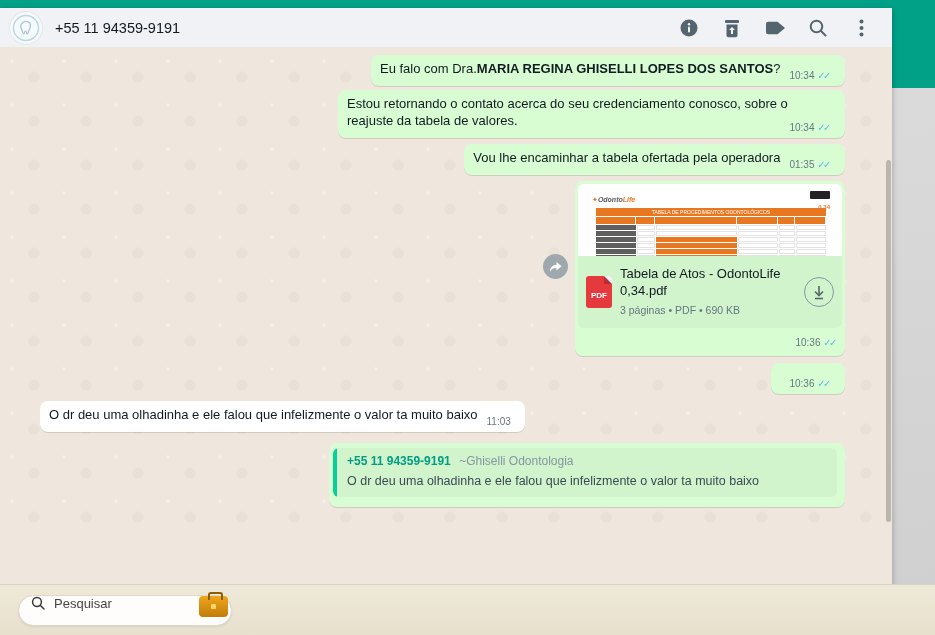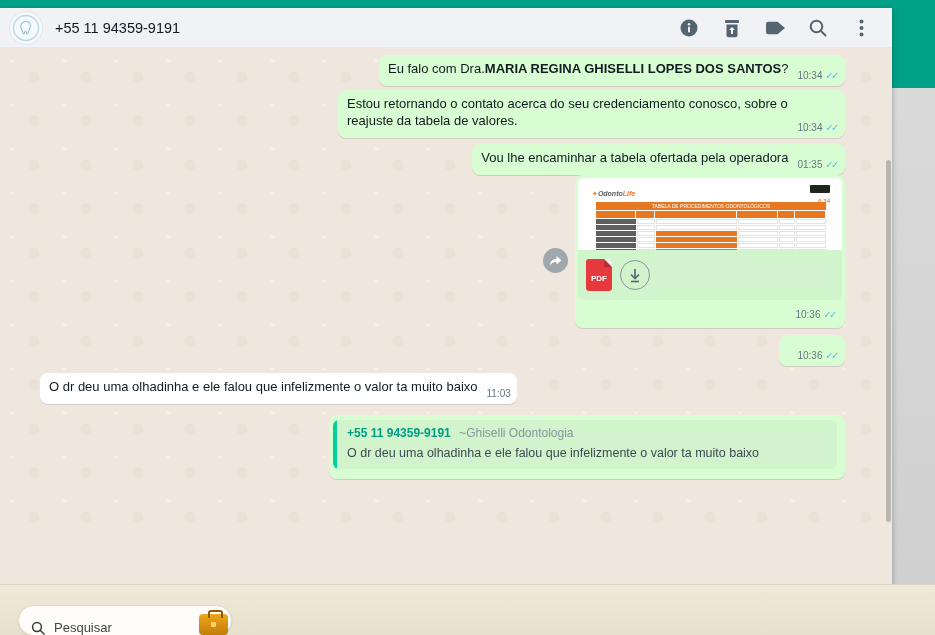--- a/index.html
+++ b/index.html
@@ -29,21 +29,21 @@
     background-color:#efe7dd;
     background-image:radial-gradient(circle at 12px 14px, rgba(255,255,255,.35) 1.5px, transparent 2px),
                      radial-gradient(circle at 34px 30px, rgba(120,100,80,.05) 5px, transparent 6px);
     background-size:52px 44px; }
   .chat-inner { display:flex; flex-direction:column; padding-top:8px; }
   .mrow { display:flex; padding:0 47px 0 40px; }
   .mrow.out { justify-content:flex-end; }
   .mrow.center { justify-content:center; }
 
   .bubble { position:relative; border-radius:8px; background:#fff; color:#111b21;
-    font-size:13px; line-height:17px; padding:5px 8px 5px 9px;
+    font-size:13px; line-height:17px; padding:5px 16px 5px 9px;
     box-shadow:0 1px .5px rgba(11,20,26,.13); max-width:540px; }
   .bubble.out { background:#d9fdd3; }
   .time { float:right; font-size:10px; color:#667781; margin:7px -2px -3px 9px; white-space:nowrap; }
   .ticks { color:#53bdeb; letter-spacing:-2.5px; font-size:10px; padding-right:2px; }
 
   .date-pill { background:#fff; border-radius:8px; padding:5px 12px; font-size:11px;
     color:#54656f; box-shadow:0 1px .5px rgba(11,20,26,.13); letter-spacing:.2px; }
 
   
   .doc-bubble { width:270px; padding:3px 3px 4px 3px; }
@@ -104,22 +104,22 @@
     cursor:pointer; flex:0 0 auto; }
   .plus-btn { margin-left:8px; margin-right:10px; }
   .input-pill { flex:1; height:35px; background:#fff; border-radius:8px; display:flex;
     align-items:center; padding:0 16px; }
   .placeholder { color:#8696a0; font-size:13.5px;text-decoration:underline; }
   .mic-btn { margin-left:10px; }
 
   
   .taskbar { position:absolute; left:0; top:584px; width:935px; height:51px;
     background:linear-gradient(#efe9d9,#e7e0cd); border-top:1px solid #d9d3c1; }
-  .search-pill { position:absolute; left:18px; top:20px; width:214px; height:31px; background:#fefdfb;
-    border:1px solid #ded8c7; border-radius:16px; display:flex; align-items:flex-end;
+  .search-pill { position:absolute; left:18px; top:10px; width:214px; height:31px; background:#fefdfb;
+    border:1px solid #ded8c7; border-radius:16px; display:flex; align-items:flex-start;
     padding:0 3px 0 12px; box-shadow:0 1px 2px rgba(0,0,0,.07); cursor:pointer; }
   .search-pill span { font-size:13px; color:#454545; margin-left:9px; flex:1; }
   .briefcase { width:29px; height:21px; border-radius:4px; position:relative;
     background:linear-gradient(#f0a51c,#c07c07); }
   .briefcase::before { content:""; position:absolute; top:-4px; left:9px; width:11px; height:6px;
     border:2px solid #8a5c04; border-bottom:none; border-radius:3px 3px 0 0; }
   .briefcase::after { content:""; position:absolute; top:8px; left:12px; width:5px; height:5px;
     background:#ffd36b; border-radius:1px; }
 </style>
 </head>
@@ -184,21 +184,21 @@
           </div>
         </div>
 
         <div class="mrow out" style="margin-bottom:6px;">
           <div class="bubble out" style="width:507px;">
             <span>Estou retornando o contato acerca do seu credenciamento conosco, sobre o reajuste da tabela de valores.</span>
             <span class="time"><span>10:34</span> <span class="ticks">✓✓</span></span>
           </div>
         </div>
 
-        <div class="mrow out" style="">
+        <div class="mrow out" style="margin-bottom:6px;">
           <div class="bubble out">
             <span>Vou lhe encaminhar a tabela ofertada pela operadora</span>
             <span class="time"><span>01:35</span> <span class="ticks">✓✓</span></span>
           </div>
         </div>
 
         <div class="mrow out" style="margin-bottom:7px;">
           <div class="bubble out doc-bubble">
             <div class="fwd-btn">
               <svg width="13" height="12">
@@ -267,20 +267,24 @@
                   <div class="c2"></div>
                   <div class="c3"></div>
                   <div class="c4"></div>
                   <div class="c5"></div>
                   <div class="c6"></div>
                 </div>
 
             </div>
             <div class="doc-row">
               <div class="pdf-icon"></div>
+              <div class="doc-texts">
+                <div class="doc-name">Tabela de Atos - OdontoLife 0,34.pdf</div>
+                <div class="doc-meta">3 páginas • PDF • 690 KB</div>
+              </div>
               <div class="dl-btn">
                 <svg width="14" height="15">
                     <line x1="7" y1="1" x2="7" y2="9.5" stroke="#54656f" stroke-width="1.6"></line>
                     <path d="M3 6.5 l4 4 4 -4" fill="none" stroke="#54656f" stroke-width="1.6"></path>
                     <line x1="3" y1="13.5" x2="11" y2="13.5" stroke="#54656f" stroke-width="1.6"></line>
                   </svg>
               </div>
             </div>
             <div class="doc-time"><span>10:36</span> <span class="ticks">✓✓</span></div>
           </div>

